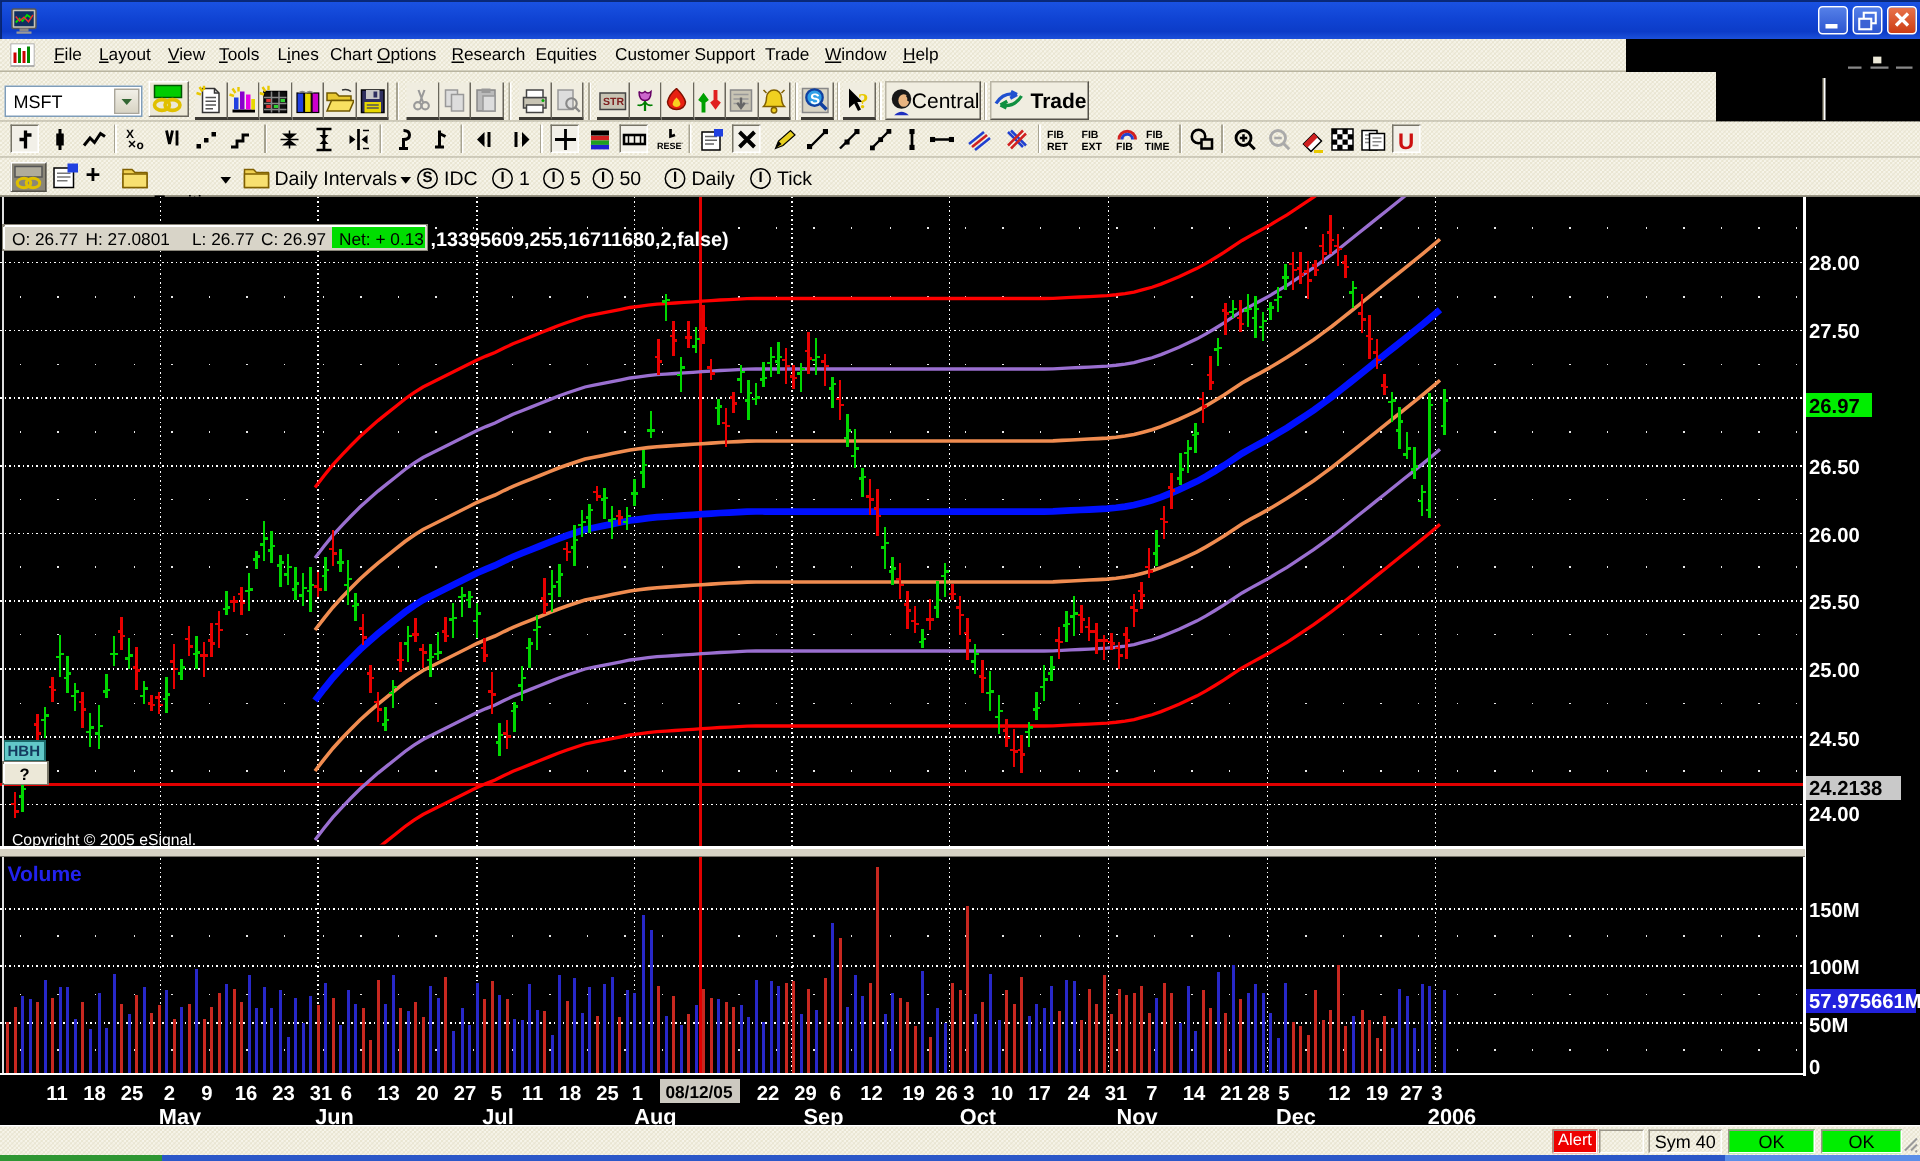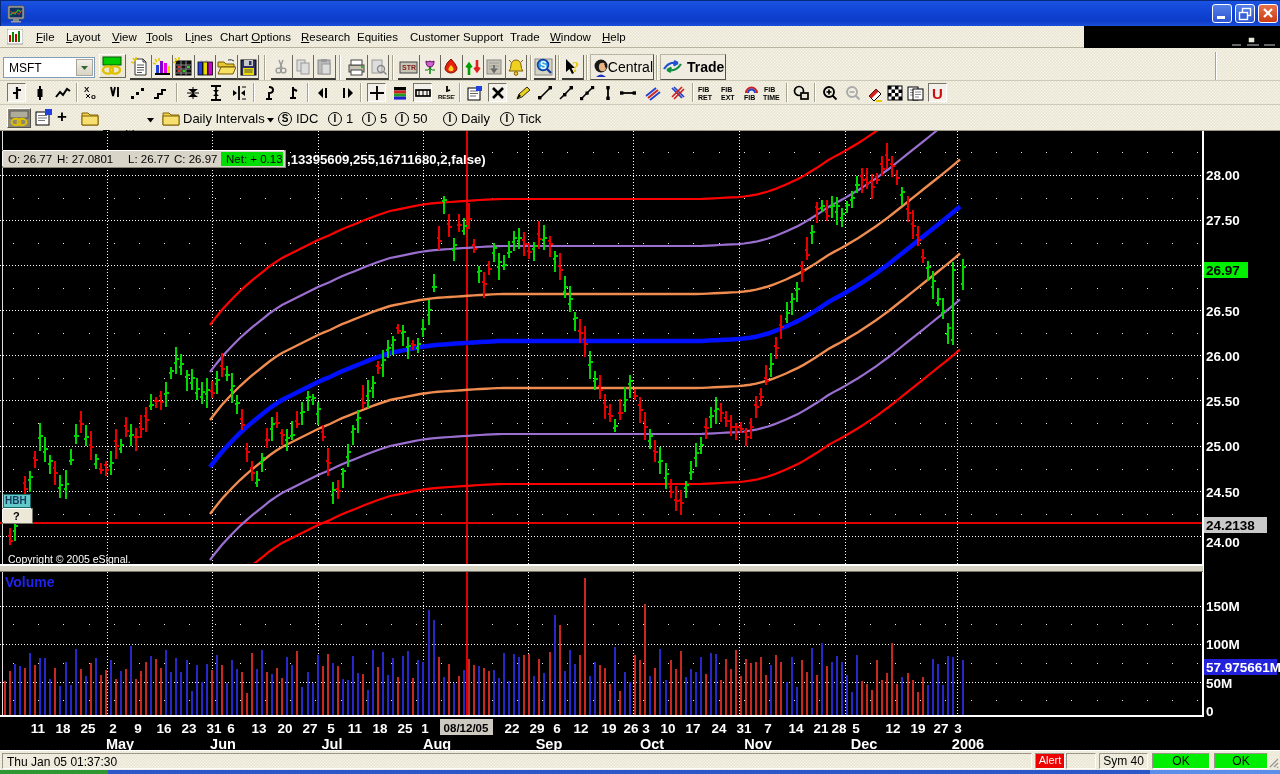--- a/index.html
+++ b/index.html
@@ -3,21 +3,21 @@
 *{margin:0;padding:0;box-sizing:border-box}
 html,body{width:1280px;height:774px;overflow:hidden;background:#000;font-family:"Liberation Sans",sans-serif}
 #root{position:absolute;top:0;left:0;width:1280px;height:774px}
 .abs{position:absolute}
 .dither{background-color:#e9e5d2;background-image:linear-gradient(45deg,#f8f6ec 25%,transparent 25%,transparent 75%,#f8f6ec 75%),linear-gradient(45deg,#f8f6ec 25%,transparent 25%,transparent 75%,#f8f6ec 75%);background-size:3px 3px;background-position:0 0,1.5px 1.5px}
 #title{top:0;left:0;width:1280px;height:26px;background:linear-gradient(180deg,#1a52e2 0%,#1044d4 45%,#0c3cc8 80%,#1c50da 100%);border-top:1px solid #08287a;border-left:1px solid #08287a}
 #title .txt{position:absolute;left:34px;top:5px;color:#fff;font-size:12.5px;font-weight:bold;letter-spacing:0px;text-shadow:1px 1px 1px #103080}
 .wbtn{position:absolute;top:3px;width:20px;height:19px;border:1px solid #fff;border-radius:3px;color:#fff;text-align:center;font-weight:bold}
 #menu{top:26px;left:0;width:1084px;height:22px;border-bottom:1px solid #b8b4a0}
 #menu span.mi{position:absolute;top:5px;font-size:11.5px;color:#000}
-#tb1{top:48px;left:0;width:1280px;height:33px;border-bottom:1px solid #cdc9b8}
+#tb1{top:48px;left:0;width:1144px;height:33px;border-bottom:1px solid #cdc9b8}
 #tb2{top:81px;left:0;width:1280px;height:24px;border-bottom:1px solid #cdc9b8}
 #tb3{top:105px;left:0;width:1280px;height:26px;border-bottom:1px solid #9a9684}
 .sep1{position:absolute;width:2px;background:linear-gradient(90deg,#a8a492 50%,#fff 50%)}
 .ibtn{position:absolute;display:flex;align-items:center;justify-content:center}
 .slot{border-right:1px solid #6a675c;border-bottom:2px solid #3c3a34;background:#f0ede0}
 #status{top:750px;left:0;width:1280px;height:20px;border-top:1px solid #fff}
 .spanel{position:absolute;top:2px;height:16px;border:1px solid;border-color:#9a968a #fff #fff #9a968a;font-size:12px;color:#000}
 #strip{top:770px;left:0;width:1280px;height:4px;background:#2b57c8}
 .circ{display:inline-block;width:14px;height:14px;border:1.5px solid #000;border-radius:50%;font-size:10px;font-weight:bold;text-align:center;line-height:11.5px;margin-right:4px}
 </style></head><body>
@@ -681,21 +681,20 @@
 <text x="332" y="749" font-size="14.5" font-weight="bold" fill="#fff" text-anchor="middle">Jul</text>
 <text x="437" y="749" font-size="14.5" font-weight="bold" fill="#fff" text-anchor="middle">Aug</text>
 <text x="549" y="749" font-size="14.5" font-weight="bold" fill="#fff" text-anchor="middle">Sep</text>
 <text x="652" y="749" font-size="14.5" font-weight="bold" fill="#fff" text-anchor="middle">Oct</text>
 <text x="758" y="749" font-size="14.5" font-weight="bold" fill="#fff" text-anchor="middle">Nov</text>
 <text x="864" y="749" font-size="14.5" font-weight="bold" fill="#fff" text-anchor="middle">Dec</text>
 <text x="968" y="749" font-size="14.5" font-weight="bold" fill="#fff" text-anchor="middle">2006</text>
 </g>
     </svg>
     <div id="status" class="abs dither">
-<div class="spanel dither" style="left:2px;width:1030px;padding:1px 4px">Thu Jan 05 01:37:30</div>
 <div class="spanel" style="left:1035px;width:30px;font-size:11px;background:#ee0000;color:#fff;text-align:center">Alert</div>
 <div class="spanel dither" style="left:1066px;width:30px"></div>
 <div class="spanel dither" style="left:1099px;width:49px;text-align:center">Sym 40</div>
 <div class="spanel" style="left:1152px;width:58px;background:#00ee00;text-align:center">OK</div>
 <div class="spanel" style="left:1214px;width:54px;background:#00ee00;text-align:center">OK</div>
 <svg class="abs" style="left:1268px;top:6px" width="12" height="12">
         <path d="M10 2 L2 10 M10 6 L6 10 M10 10 L9 11" stroke="#999" stroke-width="1.4"></path>
       </svg>
 </div>
 <div id="strip" class="abs">

